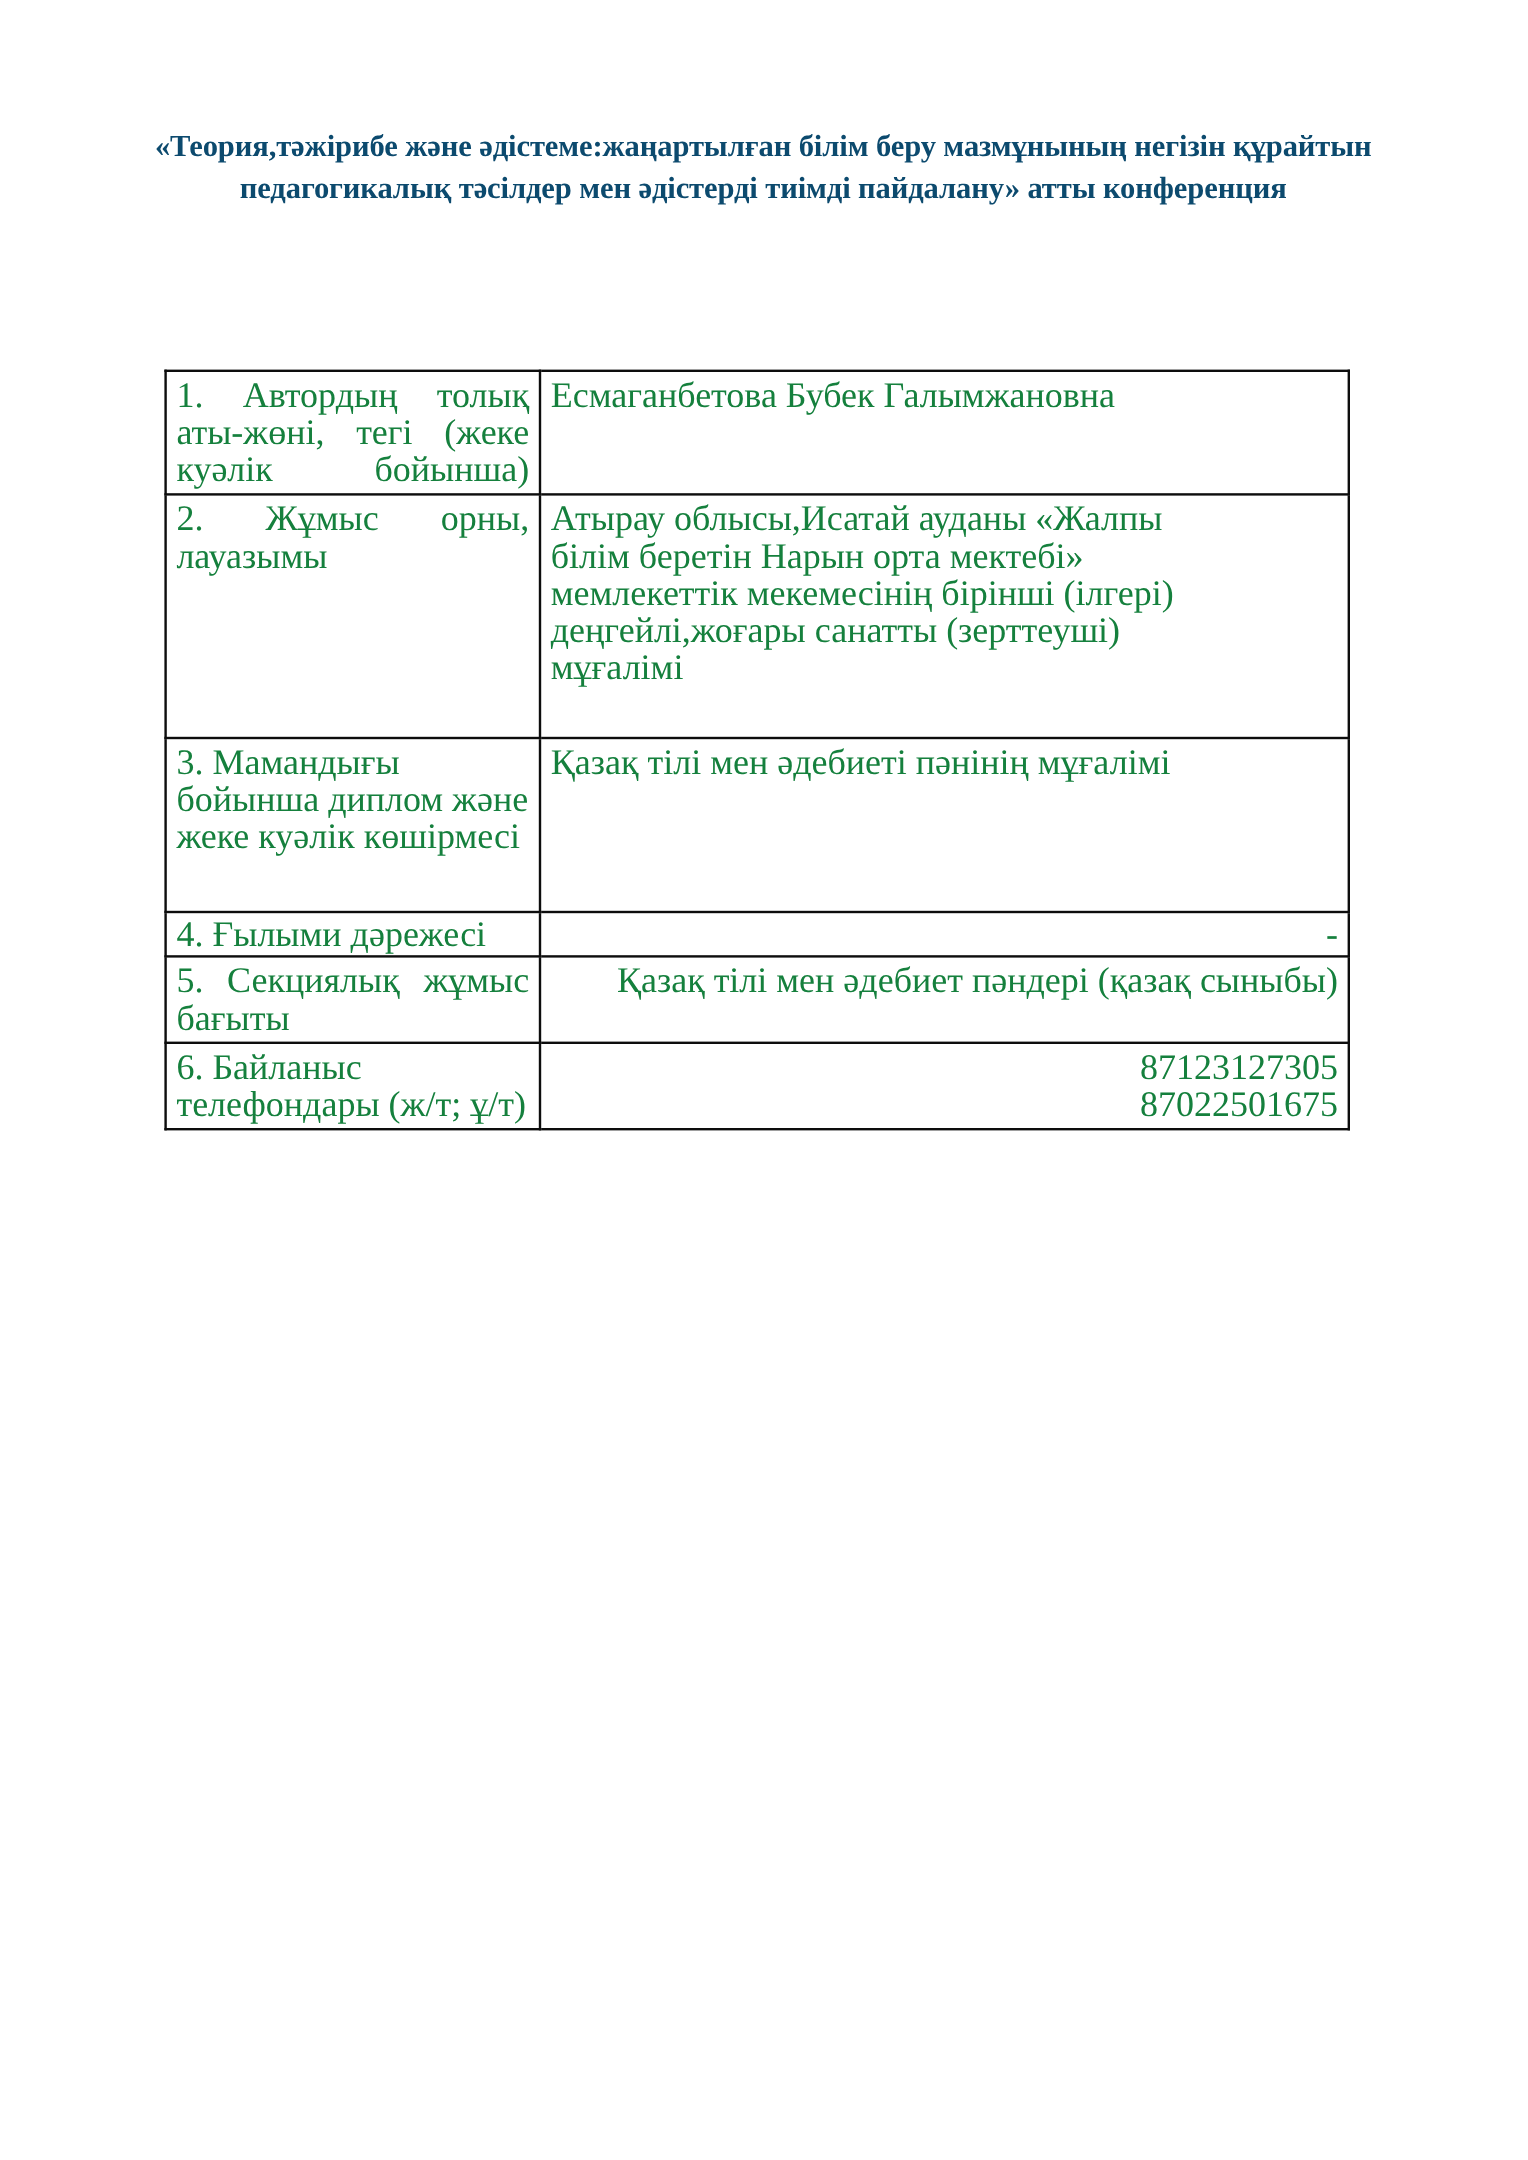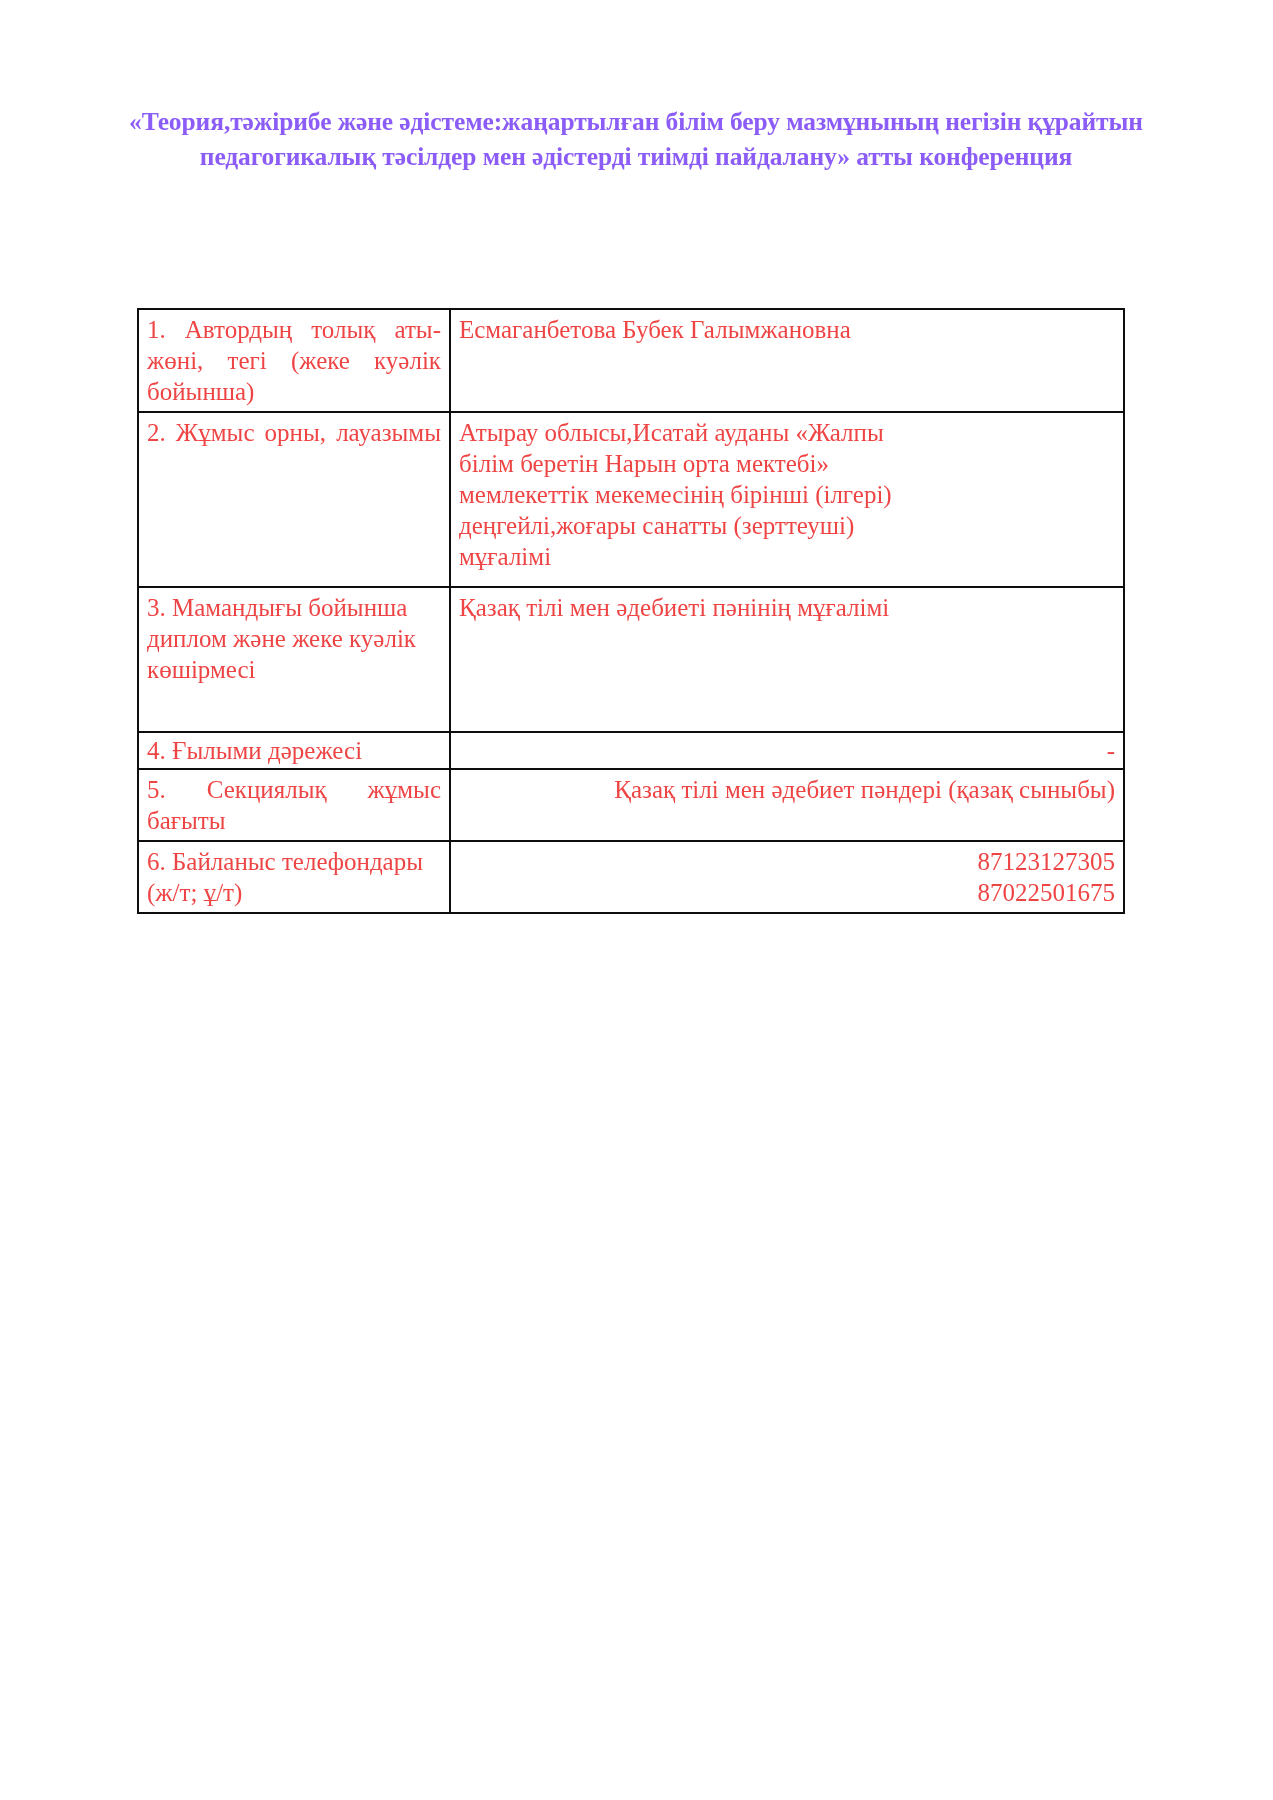--- a/index.html
+++ b/index.html
@@ -29,40 +29,40 @@
   .doc-title {
     position: absolute;
     left: 86px;
     top: 104px;
     width: 1100px;
     text-align: center;
     font-family: "Liberation Serif", "DejaVu Serif", serif;
     font-weight: bold;
     font-size: 25.5px;
     line-height: 35px;
-    color: #8b5cf6;
+    color: #0c4a6e;
     letter-spacing: -0.1px;
   }
 
   
   .info-table {
     position: absolute;
     left: 137px;
     top: 308px;
     width: 986px;
     border-collapse: collapse;
     table-layout: fixed;
   }
   .info-table td {
     border: 2px solid #0d0d0d;
     vertical-align: top;
     padding: 4px 8px 4px 8px;
-    font-size: 25px;
+    font-size: 30px;
     line-height: 31px;
-    color: #ef4444;
+    color: #15803d;
   }
   .col-label { width: 312px; }
   .col-value { width: 674px; }
 
   td.label-justify {
     text-align: justify;
     text-align-last: justify;
   }
   td.label-plain {
     text-align: left;
@@ -71,21 +71,21 @@
   }
   td.value-left {
     text-align: right;
   }
   td.value-right {
     text-align: right;
   }
 
   
   tr.r1 td { height: 88px; }
-  tr.r2 td { height: 175px; }
+  tr.r2 td { height: 203px; }
   tr.r3 td { height: 145px; }
   tr.r4 td { height: 34px; padding-top: 2px; padding-bottom: 2px; }
   tr.r5 td { height: 46px; }
   tr.r6 td { height: 100px; }
   tr.r7 td { height: 65px; }
   tr.r8 td { height: 66px; }
 
   .val-line { display: block; }
   .nowrap-line { white-space: nowrap; }
 </style>

